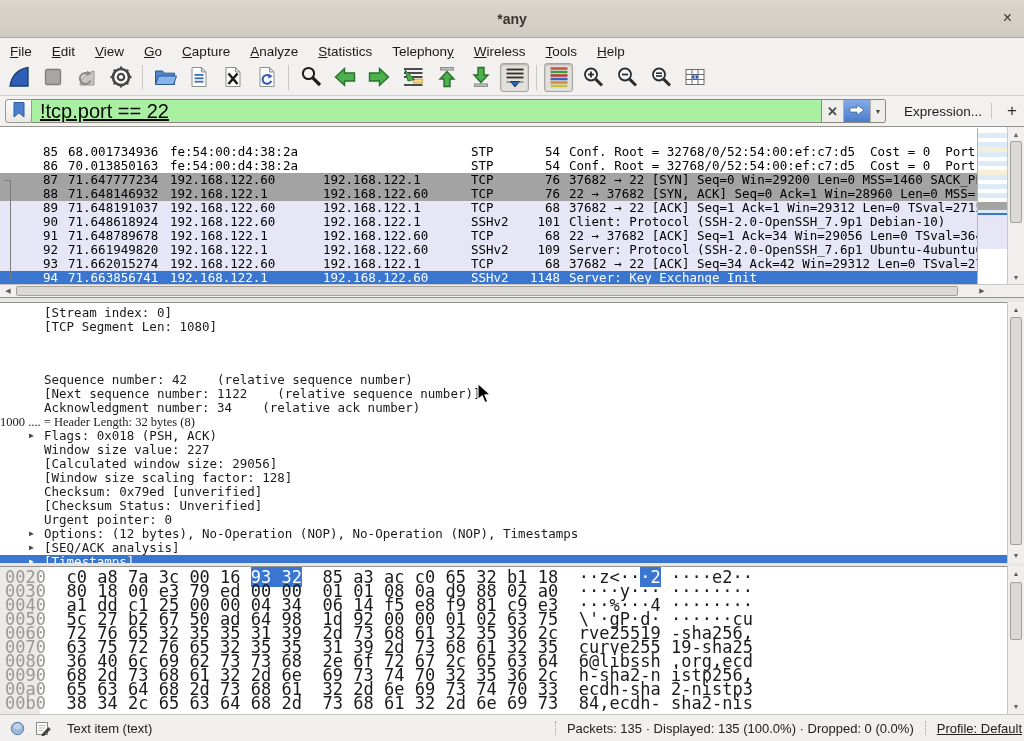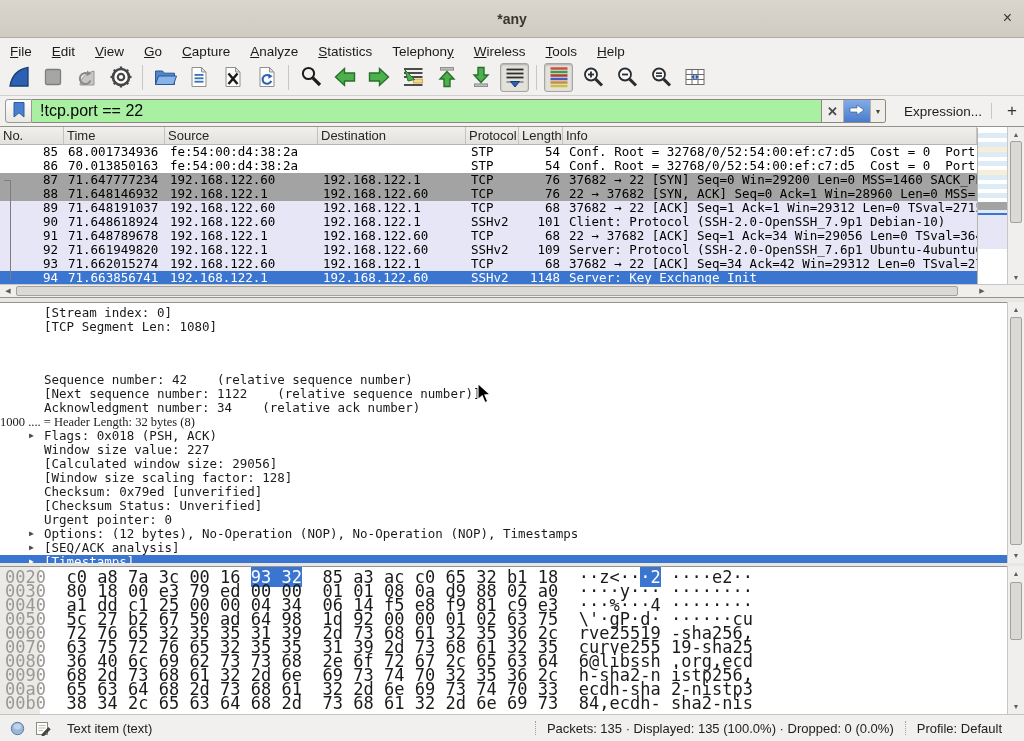--- a/index.html
+++ b/index.html
@@ -32,21 +32,21 @@
   .tool-btn.pressed { background:#e3e1dc; border-color:#a8a5a0; box-shadow:inset 0 1px 2px rgba(0,0,0,.25); }
   .tool-sep { width:1px; height:25px; background:#c9c7c3; margin:0 7px 0 2px; flex:none; }
 
   
   .filterbar { position:absolute; top:96px; left:0; width:1024px; height:30px;
     background:#f2f1ef; display:flex; align-items:center; padding-left:5px; font-size:13.5px; }
   .bookmark-btn { width:27px; height:24px; flex:none; background:linear-gradient(#fdfdfc,#e9e7e2);
     border:1px solid #9b988f; border-radius:3px 0 0 3px; display:flex; align-items:center; justify-content:center; }
   .filter-field { width:790px; height:24px; flex:none; background:var(--filterbg);
     border:1px solid #8b887f; border-left:none; display:flex; align-items:center; overflow:hidden; }
-  .filter-text { padding-left:8px; font-size:16px; color:#060606; white-space:pre; }
+  .filter-text { padding-left:8px; font-size:20px; color:#060606; white-space:pre;text-decoration:underline; }
   .filter-group { display:flex; height:24px; flex:none; border:1px solid #8b887f; border-left:none;
     border-radius:0 3px 3px 0; overflow:hidden; }
   .filter-clear { width:22px; background:#f0eeea; display:flex; align-items:center; justify-content:center;
     color:#4a4a4a; font-size:13px; font-weight:bold; border-right:1px solid #b5b2ac; }
   .filter-apply { width:26px; background:linear-gradient(#84abe8,#4a7ccc); display:flex; align-items:center; justify-content:center; }
   .filter-caret { width:15px; background:#f0eeea; display:flex; align-items:center; justify-content:center;
     font-size:7px; color:#46443f; border-left:1px solid #b5b2ac; }
   .expression-btn { margin-left:18px; color:#1d1d1d; }
   .fb-sep { width:1px; height:16px; background:#c8c6c2; margin:0 9px; }
   .filter-add { font-size:17px; color:#33312d; padding:0 6px; }
@@ -118,21 +118,21 @@
   .hex-offset { color:#9a9894; }
   .hl { background:var(--sel); color:#fff; }
 
   
   .statusbar { position:absolute; top:714px; left:0; width:1024px; height:27px; background:#f1f0ee;
     border-top:1px solid #c6c4c0; display:flex; align-items:center; font-size:13px; color:#22211f; }
   .status-icon { margin-left:10px; display:flex; align-items:center; }
   .status-left-text { margin-left:16px; }
   .sb-sep { width:1px; height:14px; border-left:1px dotted #a5a29d; margin:0 11px; }
   .spacer { flex:1; }
-  .profile-text { margin-right:22px; }
+  .profile-text { margin-right:2px;text-decoration:underline; }
 
   .cursor { position:absolute; left:477px; top:383px; z-index:50; }
 </style>
 </head>
 <body>
 
 <div class="titlebar">
   <span class="title">*any</span>
   <span class="close-x">×</span>
 </div>
@@ -388,43 +388,20 @@
     <div class="filter-caret">
       <span>▼</span>
     </div>
   </div>
   <span class="expression-btn">Expression...</span>
   <span class="fb-sep"></span>
   <span class="filter-add">+</span>
 </div>
 
 <div class="packetlist">
-  <div class="pl-header" id="plheader">
-      <div class="pl-h" style="width: 64px;">
-        <span>No.</span>
-      </div>
-      <div class="pl-h" style="width: 101px;">
-        <span>Time</span>
-      </div>
-      <div class="pl-h" style="width: 153px;">
-        <span>Source</span>
-      </div>
-      <div class="pl-h" style="width: 148px;">
-        <span>Destination</span>
-      </div>
-      <div class="pl-h" style="width: 53px;">
-        <span>Protocol</span>
-      </div>
-      <div class="pl-h" style="width: 44px;">
-        <span>Length</span>
-      </div>
-      <div class="pl-h grow">
-        <span>Info</span>
-      </div>
-    </div>
   <div class="pl-rows" id="plrows">
       <div class="pl-row"><div class="cell r" style="width: 64px; padding-right: 6px;">85</div><div class="cell" style="width: 101px; padding-left: 4px;">68.001734936</div><div class="cell" style="width: 153px; padding-left: 5px;">fe:54:00:d4:38:2a</div><div class="cell" style="width: 148px; padding-left: 5px;"></div><div class="cell" style="width: 53px; padding-left: 5px;">STP</div><div class="cell r" style="width: 44px; padding-right: 3px;">54</div><div class="cell grow" style="padding-left: 6px;">Conf. Root = 32768/0/52:54:00:ef:c7:d5  Cost = 0  Port  =</div></div>
       <div class="pl-row"><div class="cell r" style="width: 64px; padding-right: 6px;">86</div><div class="cell" style="width: 101px; padding-left: 4px;">70.013850163</div><div class="cell" style="width: 153px; padding-left: 5px;">fe:54:00:d4:38:2a</div><div class="cell" style="width: 148px; padding-left: 5px;"></div><div class="cell" style="width: 53px; padding-left: 5px;">STP</div><div class="cell r" style="width: 44px; padding-right: 3px;">54</div><div class="cell grow" style="padding-left: 6px;">Conf. Root = 32768/0/52:54:00:ef:c7:d5  Cost = 0  Port  =</div></div>
       <div class="pl-row gray"><div class="cell r" style="width: 64px; padding-right: 6px;">87</div><div class="cell" style="width: 101px; padding-left: 4px;">71.647777234</div><div class="cell" style="width: 153px; padding-left: 5px;">192.168.122.60</div><div class="cell" style="width: 148px; padding-left: 5px;">192.168.122.1</div><div class="cell" style="width: 53px; padding-left: 5px;">TCP</div><div class="cell r" style="width: 44px; padding-right: 3px;">76</div><div class="cell grow" style="padding-left: 6px;">37682 → 22 [SYN] Seq=0 Win=29200 Len=0 MSS=1460 SACK_PERM=1</div></div>
       <div class="pl-row gray"><div class="cell r" style="width: 64px; padding-right: 6px;">88</div><div class="cell" style="width: 101px; padding-left: 4px;">71.648146932</div><div class="cell" style="width: 153px; padding-left: 5px;">192.168.122.1</div><div class="cell" style="width: 148px; padding-left: 5px;">192.168.122.60</div><div class="cell" style="width: 53px; padding-left: 5px;">TCP</div><div class="cell r" style="width: 44px; padding-right: 3px;">76</div><div class="cell grow" style="padding-left: 6px;">22 → 37682 [SYN, ACK] Seq=0 Ack=1 Win=28960 Len=0 MSS=1460</div></div>
       <div class="pl-row lavender"><div class="cell r" style="width: 64px; padding-right: 6px;">89</div><div class="cell" style="width: 101px; padding-left: 4px;">71.648191037</div><div class="cell" style="width: 153px; padding-left: 5px;">192.168.122.60</div><div class="cell" style="width: 148px; padding-left: 5px;">192.168.122.1</div><div class="cell" style="width: 53px; padding-left: 5px;">TCP</div><div class="cell r" style="width: 44px; padding-right: 3px;">68</div><div class="cell grow" style="padding-left: 6px;">37682 → 22 [ACK] Seq=1 Ack=1 Win=29312 Len=0 TSval=2715664</div></div>
       <div class="pl-row lavender"><div class="cell r" style="width: 64px; padding-right: 6px;">90</div><div class="cell" style="width: 101px; padding-left: 4px;">71.648618924</div><div class="cell" style="width: 153px; padding-left: 5px;">192.168.122.60</div><div class="cell" style="width: 148px; padding-left: 5px;">192.168.122.1</div><div class="cell" style="width: 53px; padding-left: 5px;">SSHv2</div><div class="cell r" style="width: 44px; padding-right: 3px;">101</div><div class="cell grow" style="padding-left: 6px;">Client: Protocol (SSH-2.0-OpenSSH_7.9p1 Debian-10)</div></div>
       <div class="pl-row lavender"><div class="cell r" style="width: 64px; padding-right: 6px;">91</div><div class="cell" style="width: 101px; padding-left: 4px;">71.648789678</div><div class="cell" style="width: 153px; padding-left: 5px;">192.168.122.1</div><div class="cell" style="width: 148px; padding-left: 5px;">192.168.122.60</div><div class="cell" style="width: 53px; padding-left: 5px;">TCP</div><div class="cell r" style="width: 44px; padding-right: 3px;">68</div><div class="cell grow" style="padding-left: 6px;">22 → 37682 [ACK] Seq=1 Ack=34 Win=29056 Len=0 TSval=364956</div></div>
       <div class="pl-row lavender"><div class="cell r" style="width: 64px; padding-right: 6px;">92</div><div class="cell" style="width: 101px; padding-left: 4px;">71.661949820</div><div class="cell" style="width: 153px; padding-left: 5px;">192.168.122.1</div><div class="cell" style="width: 148px; padding-left: 5px;">192.168.122.60</div><div class="cell" style="width: 53px; padding-left: 5px;">SSHv2</div><div class="cell r" style="width: 44px; padding-right: 3px;">109</div><div class="cell grow" style="padding-left: 6px;">Server: Protocol (SSH-2.0-OpenSSH_7.6p1 Ubuntu-4ubuntu0.3</div></div>
       <div class="pl-row lavender"><div class="cell r" style="width: 64px; padding-right: 6px;">93</div><div class="cell" style="width: 101px; padding-left: 4px;">71.662015274</div><div class="cell" style="width: 153px; padding-left: 5px;">192.168.122.60</div><div class="cell" style="width: 148px; padding-left: 5px;">192.168.122.1</div><div class="cell" style="width: 53px; padding-left: 5px;">TCP</div><div class="cell r" style="width: 44px; padding-right: 3px;">68</div><div class="cell grow" style="padding-left: 6px;">37682 → 22 [ACK] Seq=34 Ack=42 Win=29312 Len=0 TSval=27156</div></div>

